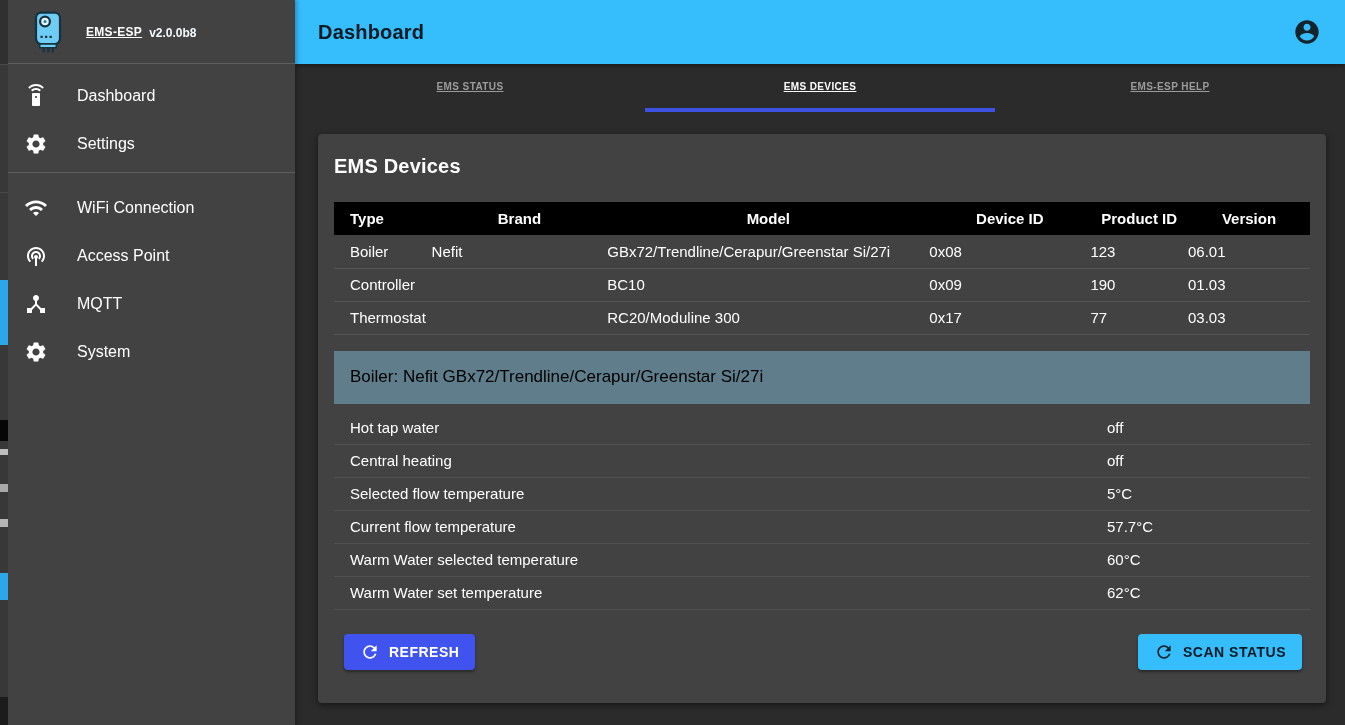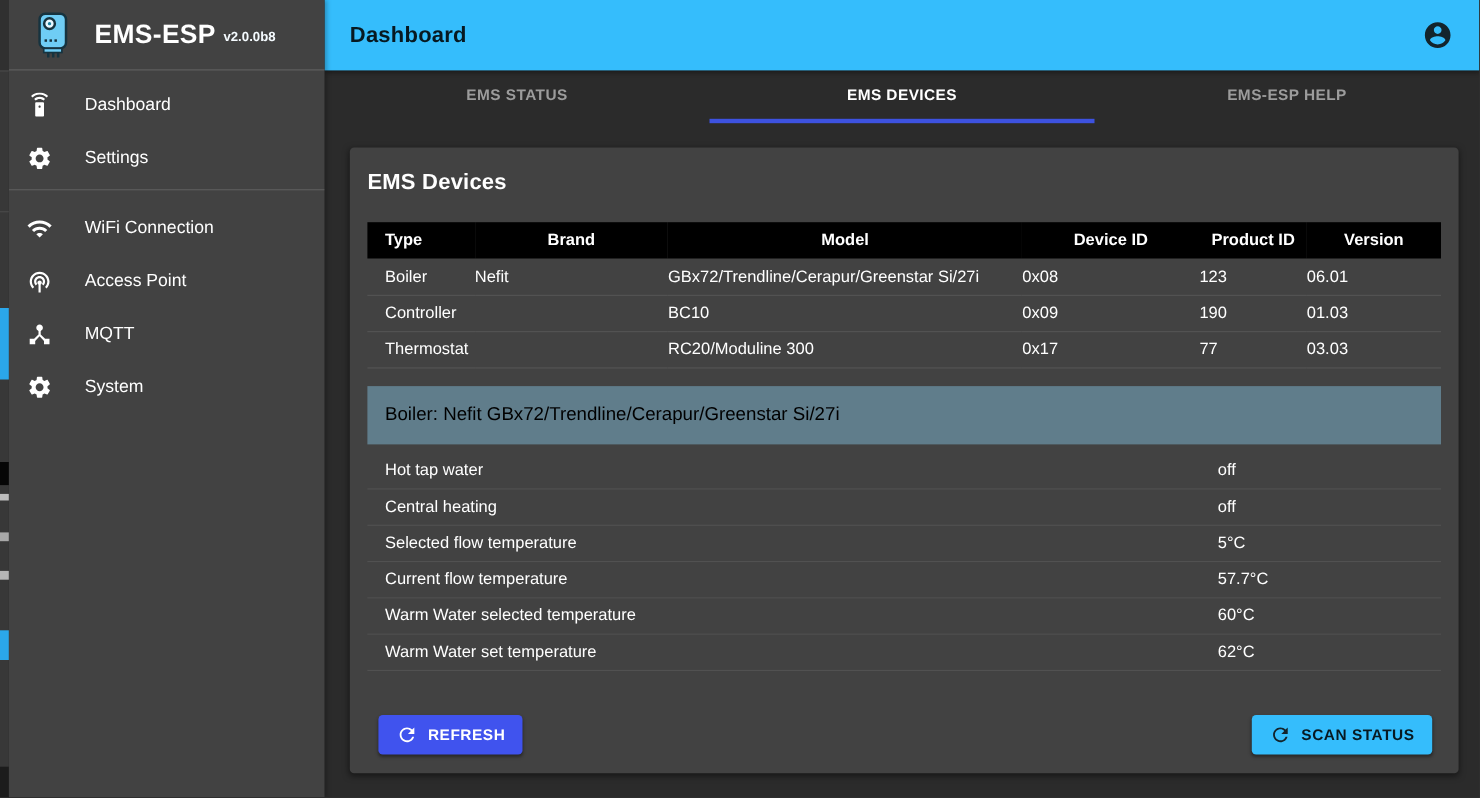--- a/index.html
+++ b/index.html
@@ -22,41 +22,41 @@
   .f8 { top:573px; height:27px; background:#2ba7ea; }
   .f9 { top:697px; height:28px; background:#1c1c1c; }
 
   
   #sidebar { position:absolute; left:8px; top:0; width:287px; height:725px;
              background:var(--card-bg,#424242); z-index:4;
              box-shadow:2px 0 4px rgba(0,0,0,.25); }
   .logo-row { height:64px; display:flex; align-items:center; padding-left:22px;
               border-bottom:1px solid rgba(255,255,255,.15); }
   .logo-row svg { width:36px; height:42px; }
-  .app-name { margin-left:20px; color:#fff; font-size:24px; font-weight:700; letter-spacing:.3px; }
+  .app-name { margin-left:20px; color:#fff; font-size:12px; font-weight:700; letter-spacing:.3px;text-decoration:underline; }
   .app-version { margin-left:7px; margin-top:3px; color:#f5fbff; font-size:12px; font-weight:700; }
   #nav { padding-top:8px; }
   .nav-item { height:48px; display:flex; align-items:center; padding-left:16px;
               color:#fff; font-size:16px; cursor:pointer; }
   .nav-item svg { width:24px; height:24px; fill:#fff; flex:0 0 24px; margin-right:29px; }
   .nav-divider { height:1px; background:rgba(255,255,255,.15); margin:4px 0 11px 0; }
 
   
   #main { position:absolute; left:295px; top:0; width:1050px; height:725px; }
   #appbar { height:64px; background:var(--header-bg,#35bdfc); display:flex; align-items:center;
             padding:0 24px 0 23px; position:relative; z-index:3;
             box-shadow:0 2px 4px rgba(0,0,0,.35); }
   #page-title { font-size:20px; font-weight:700; color:rgba(0,0,0,.87); letter-spacing:.2px; }
   #account { margin-left:auto; width:28px; height:28px; cursor:pointer; }
   #account svg { width:28px; height:28px; fill:#13242c; }
 
   #tabbar { height:48px; display:flex; }
   .tab { flex:1; display:flex; align-items:center; justify-content:center;
-         font-size:14px; font-weight:700; letter-spacing:.4px; color:#9c9c9c;
-         border-bottom:4px solid transparent; cursor:pointer; }
+         font-size:10px; font-weight:700; letter-spacing:.4px; color:#9c9c9c;
+         border-bottom:4px solid transparent; cursor:pointer;text-decoration:underline; }
   .tab.active { color:#fff; border-bottom-color:var(--tab-underline,#3d52e0); }
 
   
   #card { position:absolute; left:23px; top:134px; width:1008px; height:569px;
           background:var(--card-bg,#424242); border-radius:4px; padding:0 16px;
           box-shadow:0 2px 6px rgba(0,0,0,.5); }
   #card h2 { padding-top:21px; font-size:20px; font-weight:700; color:#fff; letter-spacing:.2px; }
 
   #devices-table { width:100%; margin-top:24px; border-collapse:collapse; table-layout:fixed; color:#fff; }
   #devices-table col.c0 { width:10%; }  #devices-table col.c1 { width:18%; }
@@ -72,21 +72,21 @@
 
   #device-heading { margin-top:16px; height:53px; background:var(--device-heading-bg,#607d8b);
                     color:#000000; display:flex; align-items:center; padding:0 16px; font-size:17px; }
 
   #details { margin-top:8px; }
   .detail-row { position:relative; height:33px; display:flex; align-items:center;
                 border-bottom:1px solid #515151; font-size:15px; color:#fff; }
   .detail-label { padding-left:16px; }
   .detail-value { position:absolute; left:773px; }
 
-  #actions { position:absolute; left:26px; right:24px; bottom:17px;
+  #actions { position:absolute; left:26px; right:24px; bottom:33px;
              display:flex; justify-content:space-between; align-items:center; }
   .btn { display:inline-flex; align-items:center; gap:9px; height:36px; padding:0 16px;
          border:none; border-radius:4px; font-family:inherit; font-size:14px; font-weight:700;
          letter-spacing:.5px; cursor:pointer; box-shadow:0 2px 3px rgba(0,0,0,.4); }
   .btn svg { width:20px; height:20px; }
   #refresh-btn { background:var(--accent-indigo,#4053ee); color:#fff; }
   #refresh-btn svg { fill:#fff; }
   #scan-btn { background:var(--scan-bg,#35bdfc); color:rgba(0,0,0,.87); }
   #scan-btn svg { fill:#13242c; }
 </style>

